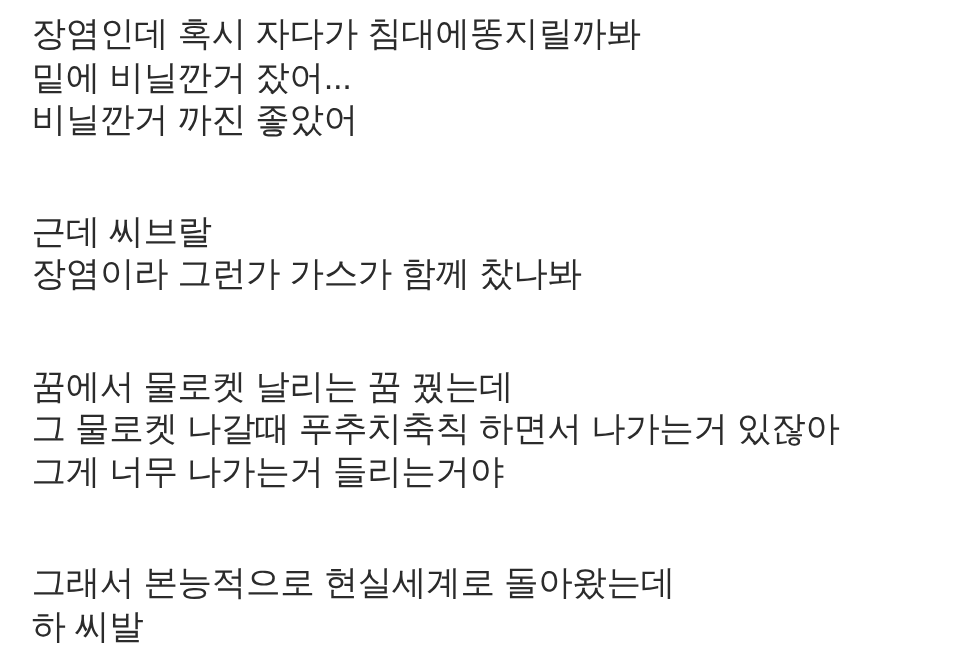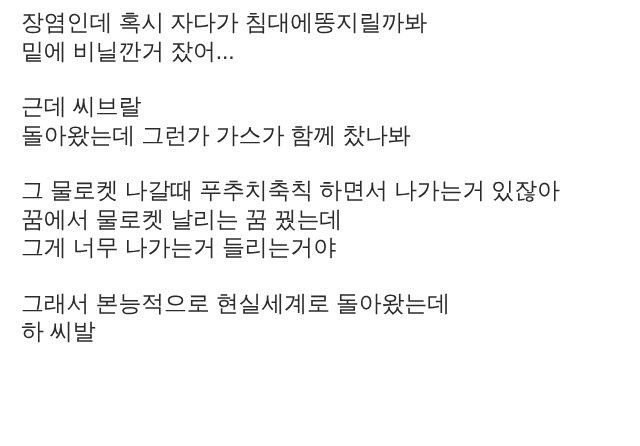--- a/index.html
+++ b/index.html
@@ -17,49 +17,50 @@
     box-sizing: border-box;
     width: 640px;
     height: 446px;
     padding: 8px 16px 0 21px;
     background: #ffffff;
   }
   .paragraph {
     margin: 0;
   }
   .paragraph + .paragraph {
-    margin-top: 27px; 
+    margin-top: 46px; 
   }
   .text-line {
     font-size: 23px;
     line-height: 28.5px;
     font-weight: 400;
     color: #2b2b2b;
     letter-spacing: -0.2px;
     white-space: pre;
   }
 </style>
 </head>
 <body>
 
 <div class="post">
 
   <div class="paragraph">
     <div class="text-line">장염인데 혹시 자다가 침대에똥지릴까봐</div>
     <div class="text-line">밑에 비닐깐거 잤어...</div>
+    <div class="text-line">비닐깐거 까진 좋았어</div>
   </div>
 
   <div class="paragraph">
     <div class="text-line">근데 씨브랄</div>
-    <div class="text-line">돌아왔는데 그런가 가스가 함께 찼나봐</div>
+    <div class="text-line">장염이라 그런가 가스가 함께 찼나봐</div>
   </div>
 
   <div class="paragraph">
+    <div class="text-line">꿈에서 물로켓 날리는 꿈 꿨는데</div>
     <div class="text-line">그 물로켓 나갈때 푸추치축칙 하면서 나가는거 있잖아</div>
-    <div class="text-line">꿈에서 물로켓 날리는 꿈 꿨는데</div>
     <div class="text-line">그게 너무 나가는거 들리는거야</div>
   </div>
 
   <div class="paragraph">
     <div class="text-line">그래서 본능적으로 현실세계로 돌아왔는데</div>
     <div class="text-line">하 씨발</div>
   </div>
 
 </div>
 

